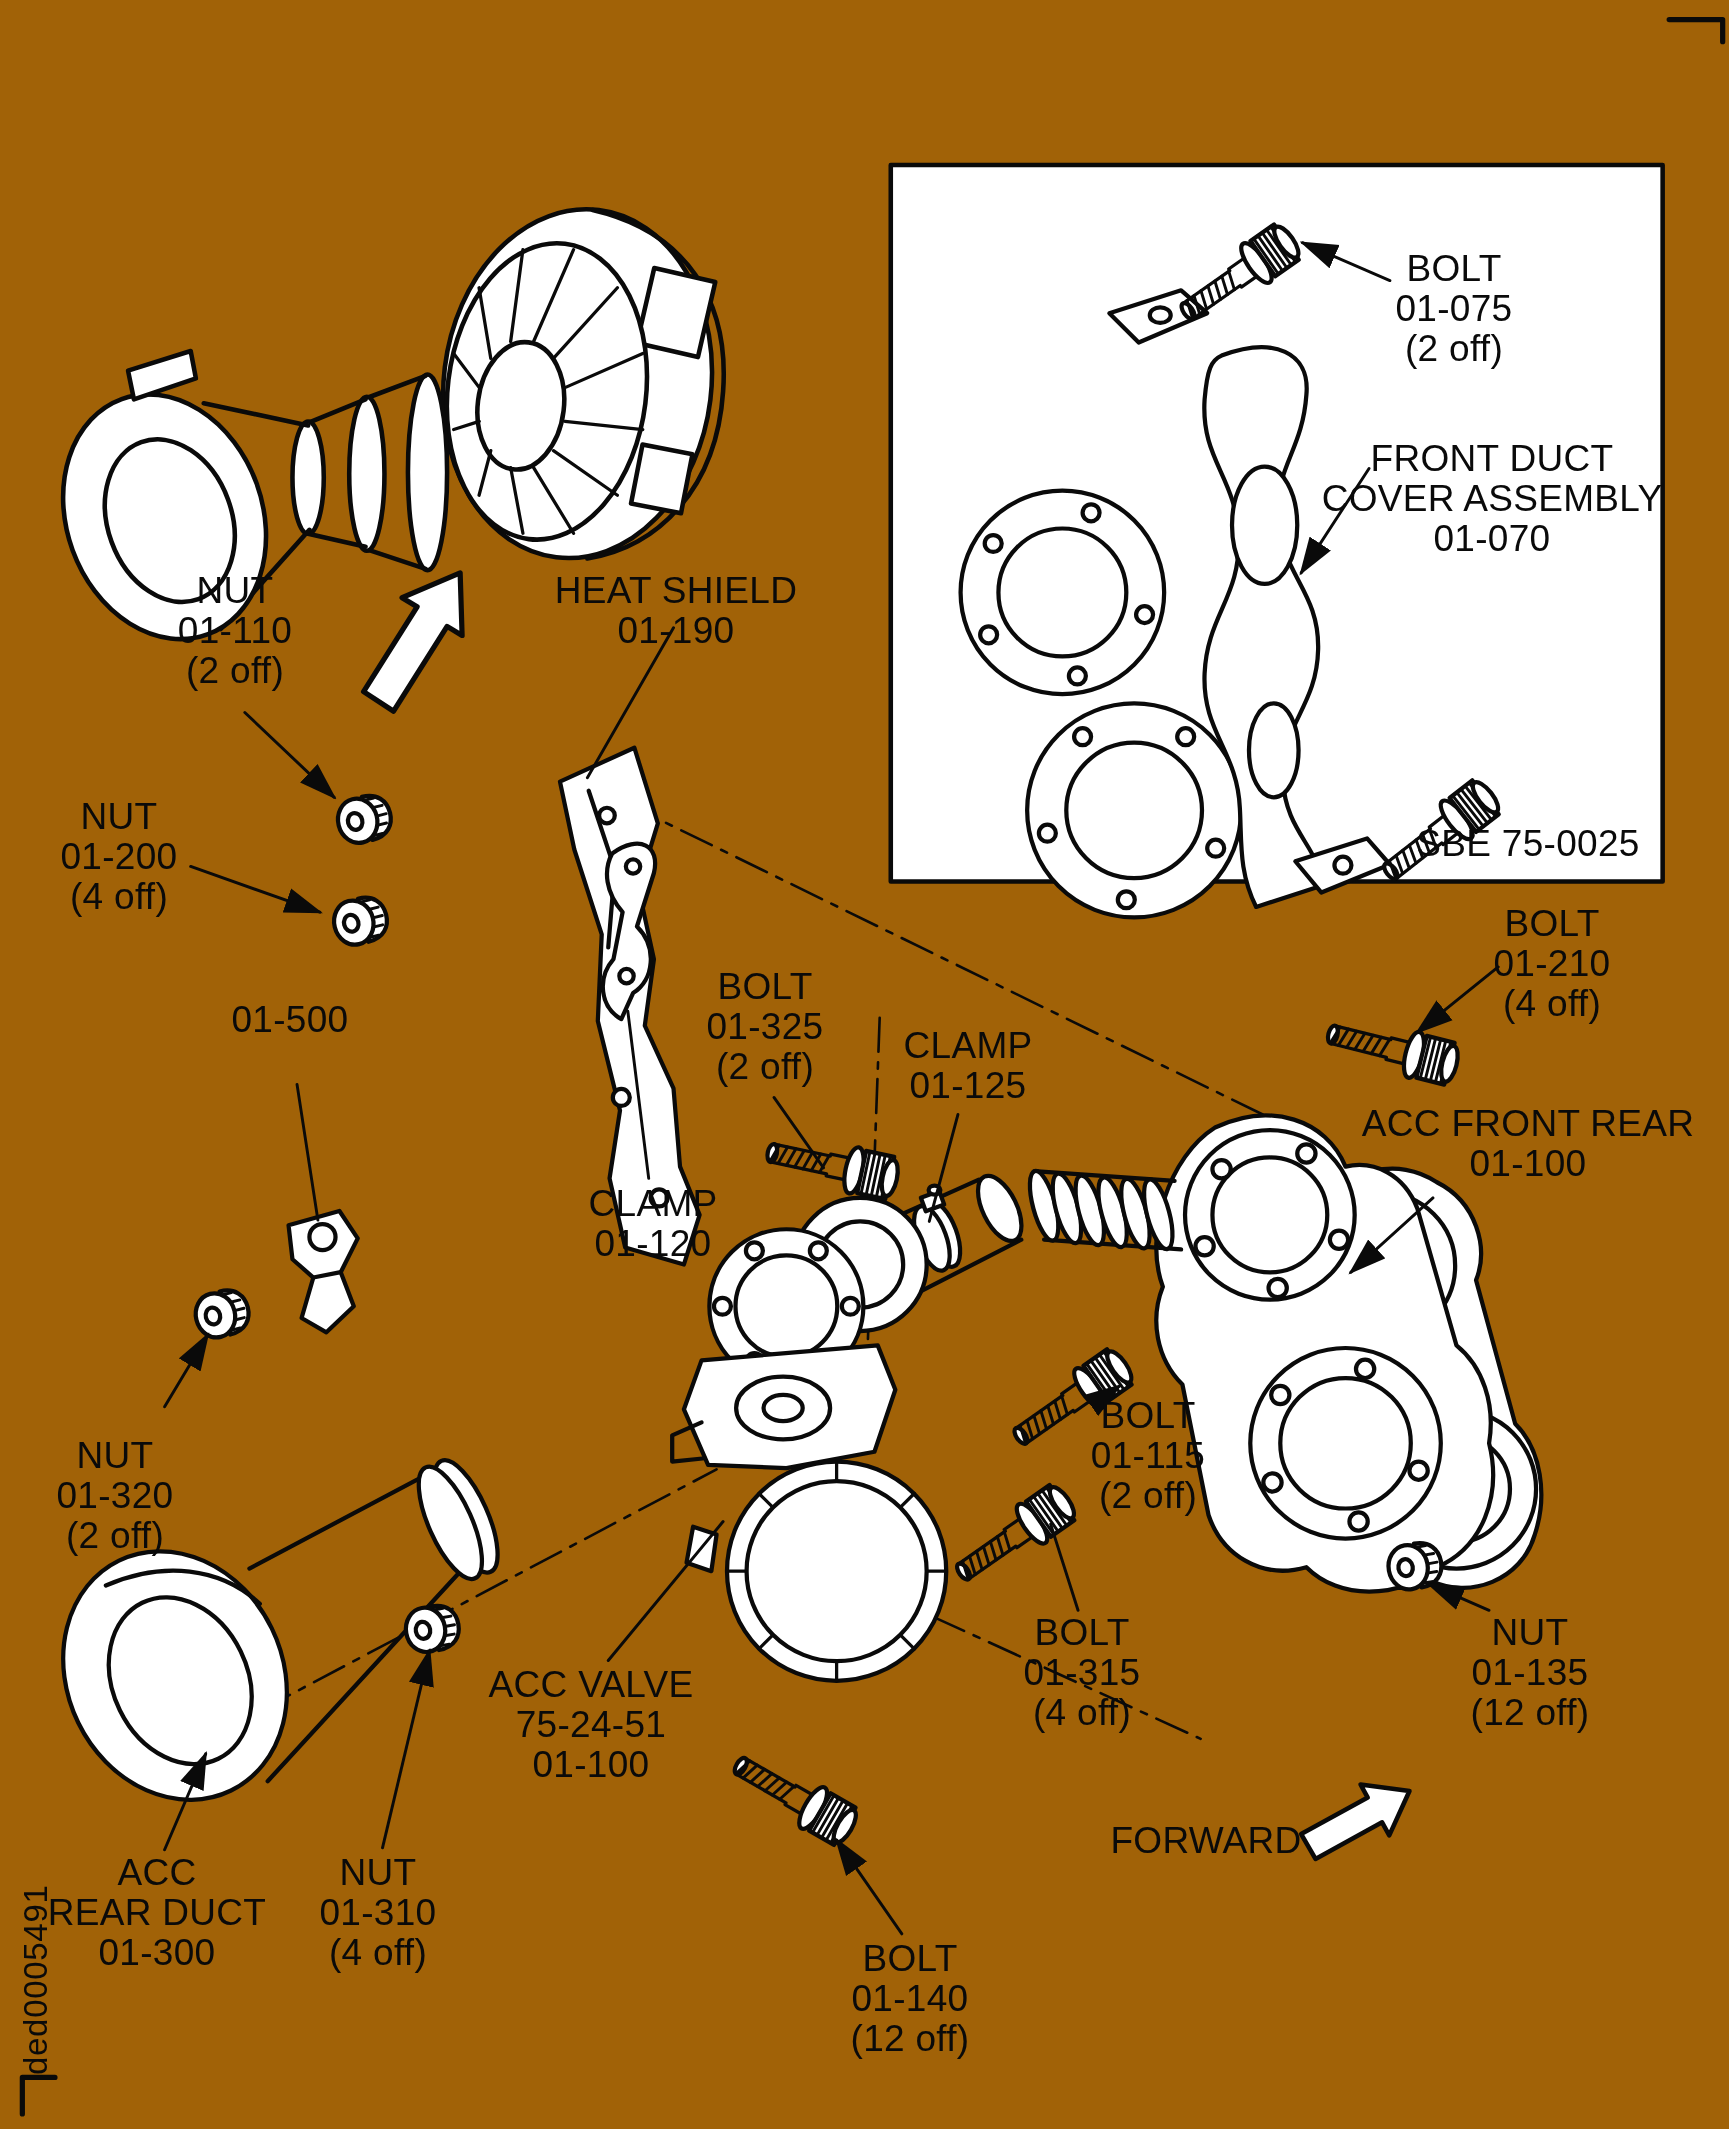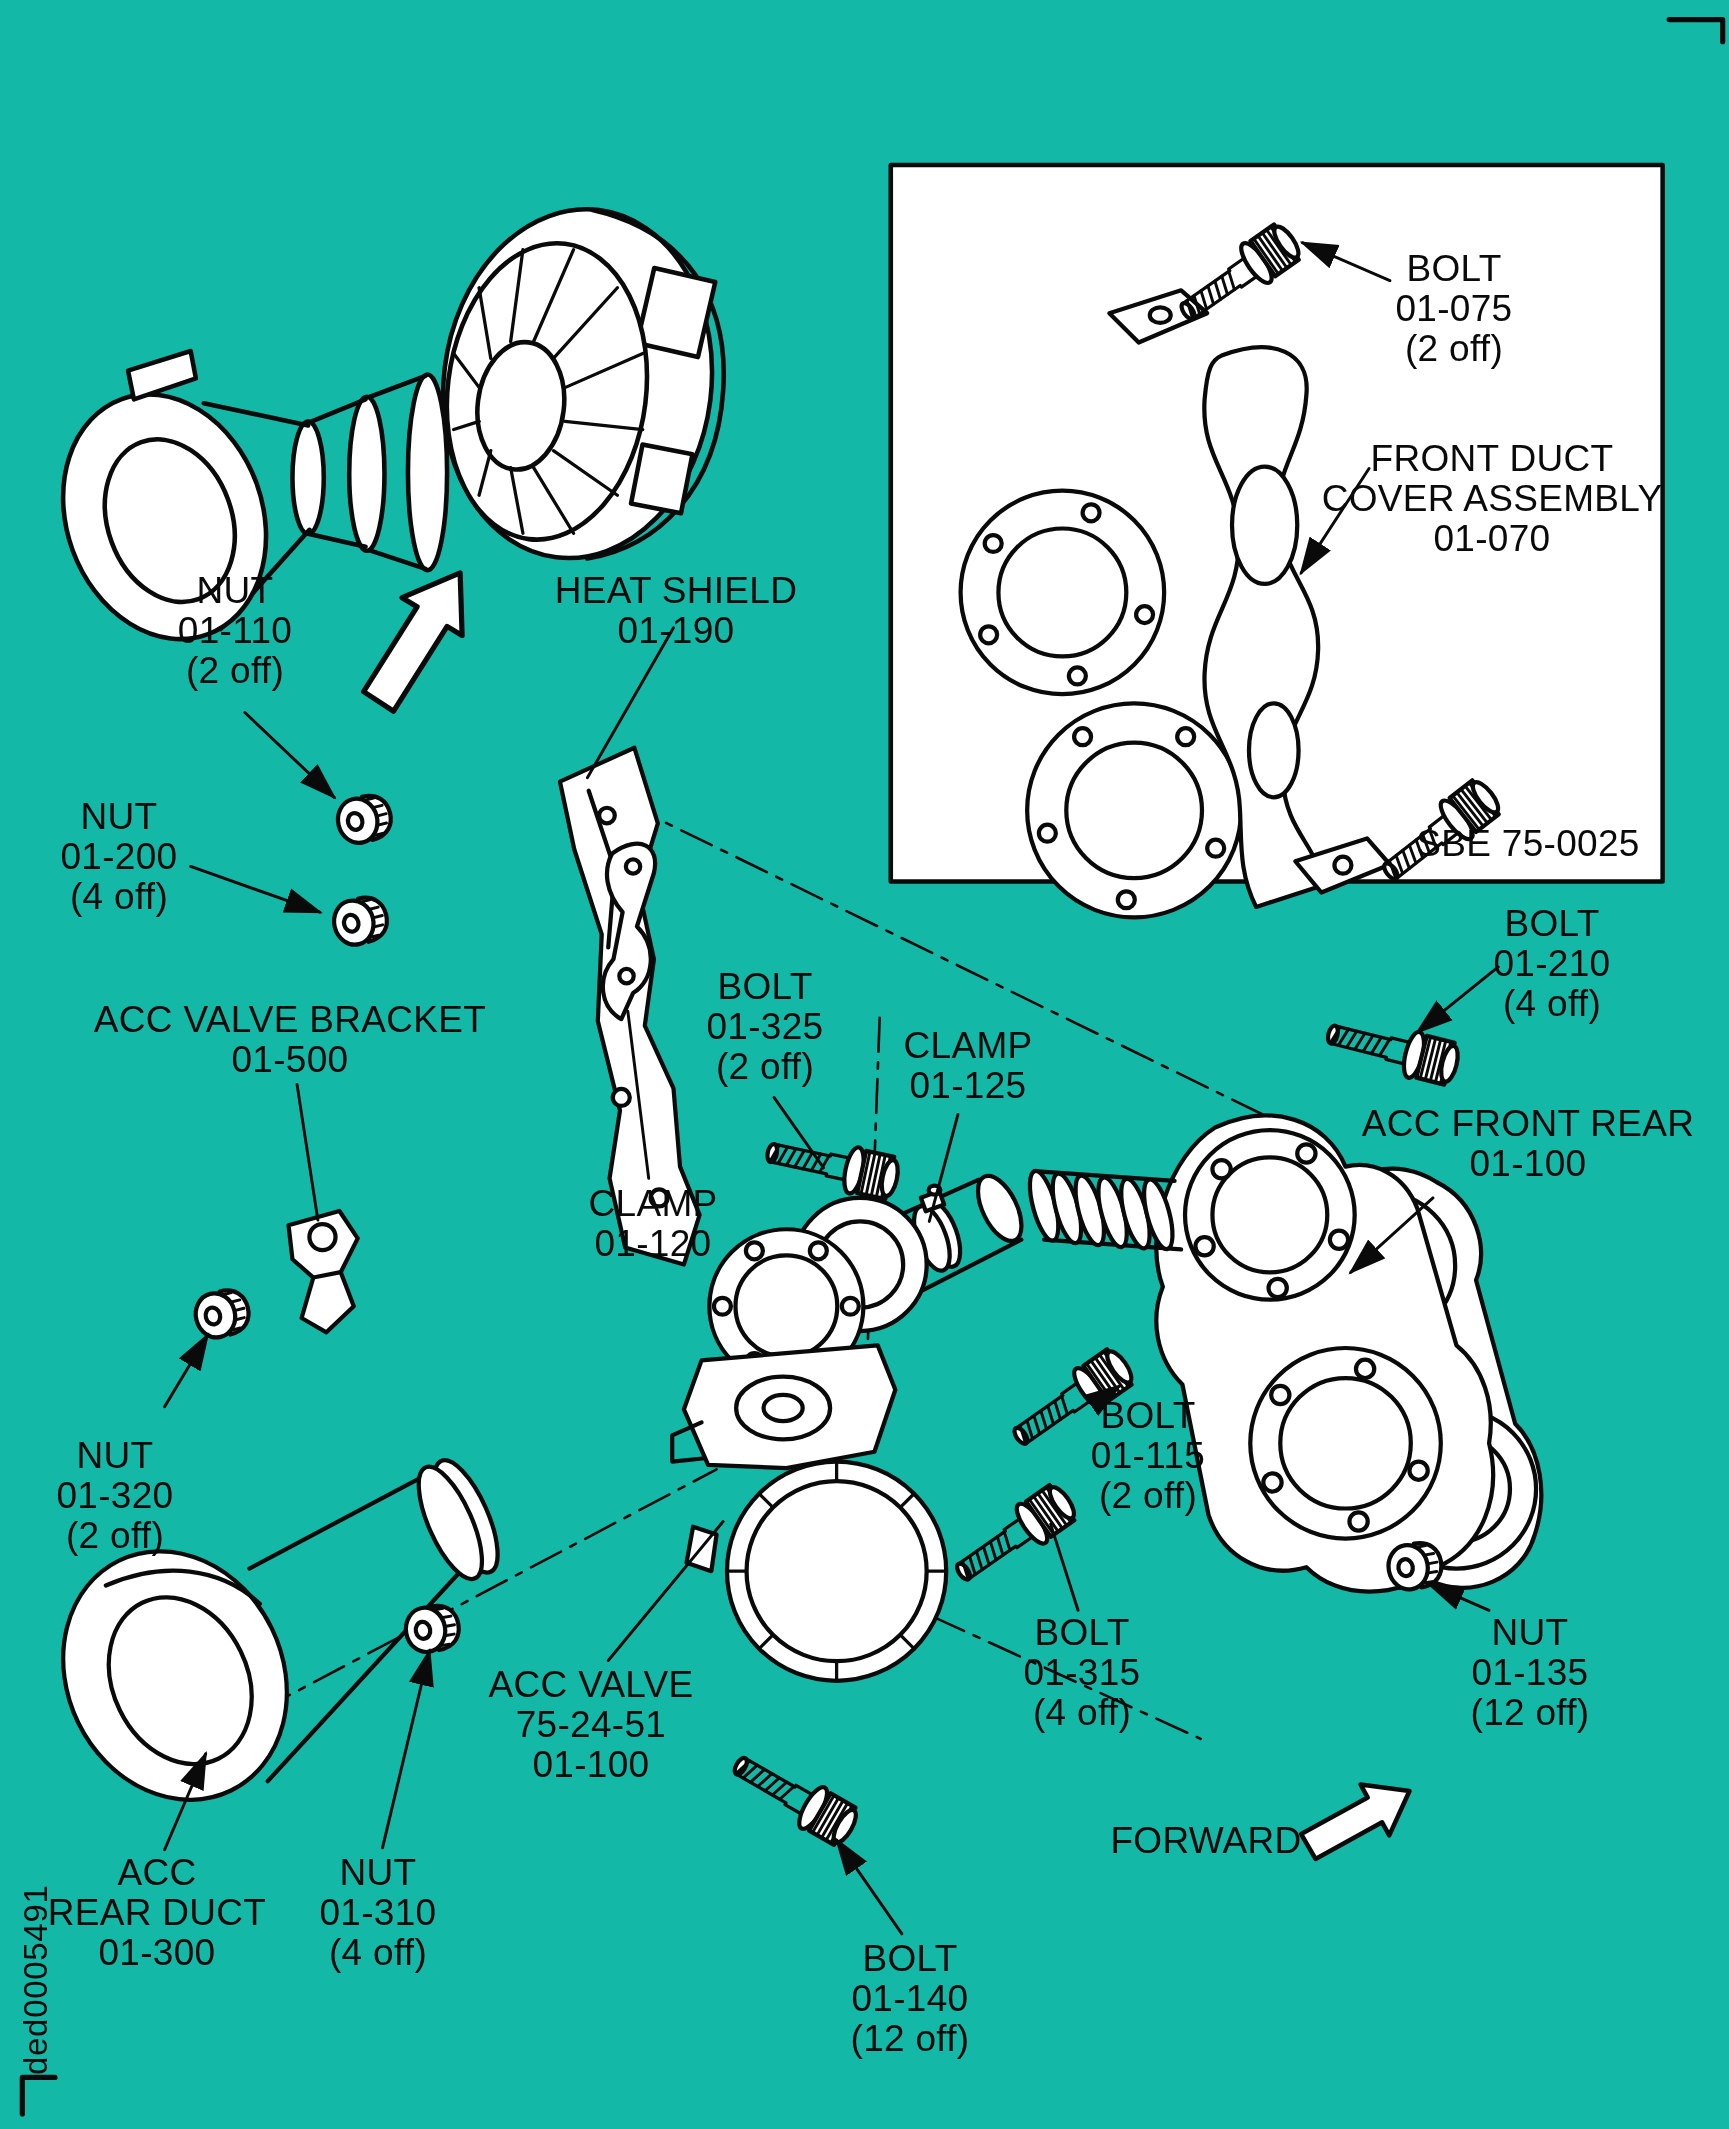--- a/index.html
+++ b/index.html
@@ -1,16 +1,16 @@
 <!DOCTYPE html>
 <html style="font-size:10.4px"><head>
 <meta charset="utf-8">
 <style>
   html,body{margin:0;padding:0;background:#e8e8e8}
-  .page{position:relative;width:1730px;height:2129px;background:#14b8a6;overflow:hidden;
+  .page{position:relative;width:1730px;height:2129px;background:#a16207;overflow:hidden;
         font-family:"Liberation Sans",sans-serif;color:#0a0a0a}
   svg.art{position:absolute;left:0;top:0}
   .lbl{position:absolute;transform:translateX(-50%);text-align:center;
        font-size:37px;line-height:40px;white-space:nowrap;letter-spacing:0.3px}
   .footnote{position:absolute;left:210px;top:2055px;font-size:35px;line-height:39px;white-space:nowrap}
   .docnum{position:absolute;left:17px;top:1871px;height:204px;writing-mode:vertical-rl;
           transform:rotate(180deg);font-size:33px;letter-spacing:0.7px;white-space:nowrap}
 </style>
 </head>
 <body>
@@ -254,21 +254,20 @@
   <div>01-190</div>
 </div>
 
 <div class="lbl" style="left:119px;top:797px">
   <div>NUT</div>
   <div>01-200</div>
   <div>(4 off)</div>
 </div>
 
 <div class="lbl" style="left:290px;top:1000px">
-  <div>ACC VALVE BRACKET</div>
   <div>01-500</div>
 </div>
 
 <div class="lbl" style="left:765px;top:967px">
   <div>BOLT</div>
   <div>01-325</div>
   <div>(2 off)</div>
 </div>
 
 <div class="lbl" style="left:968px;top:1026px">

